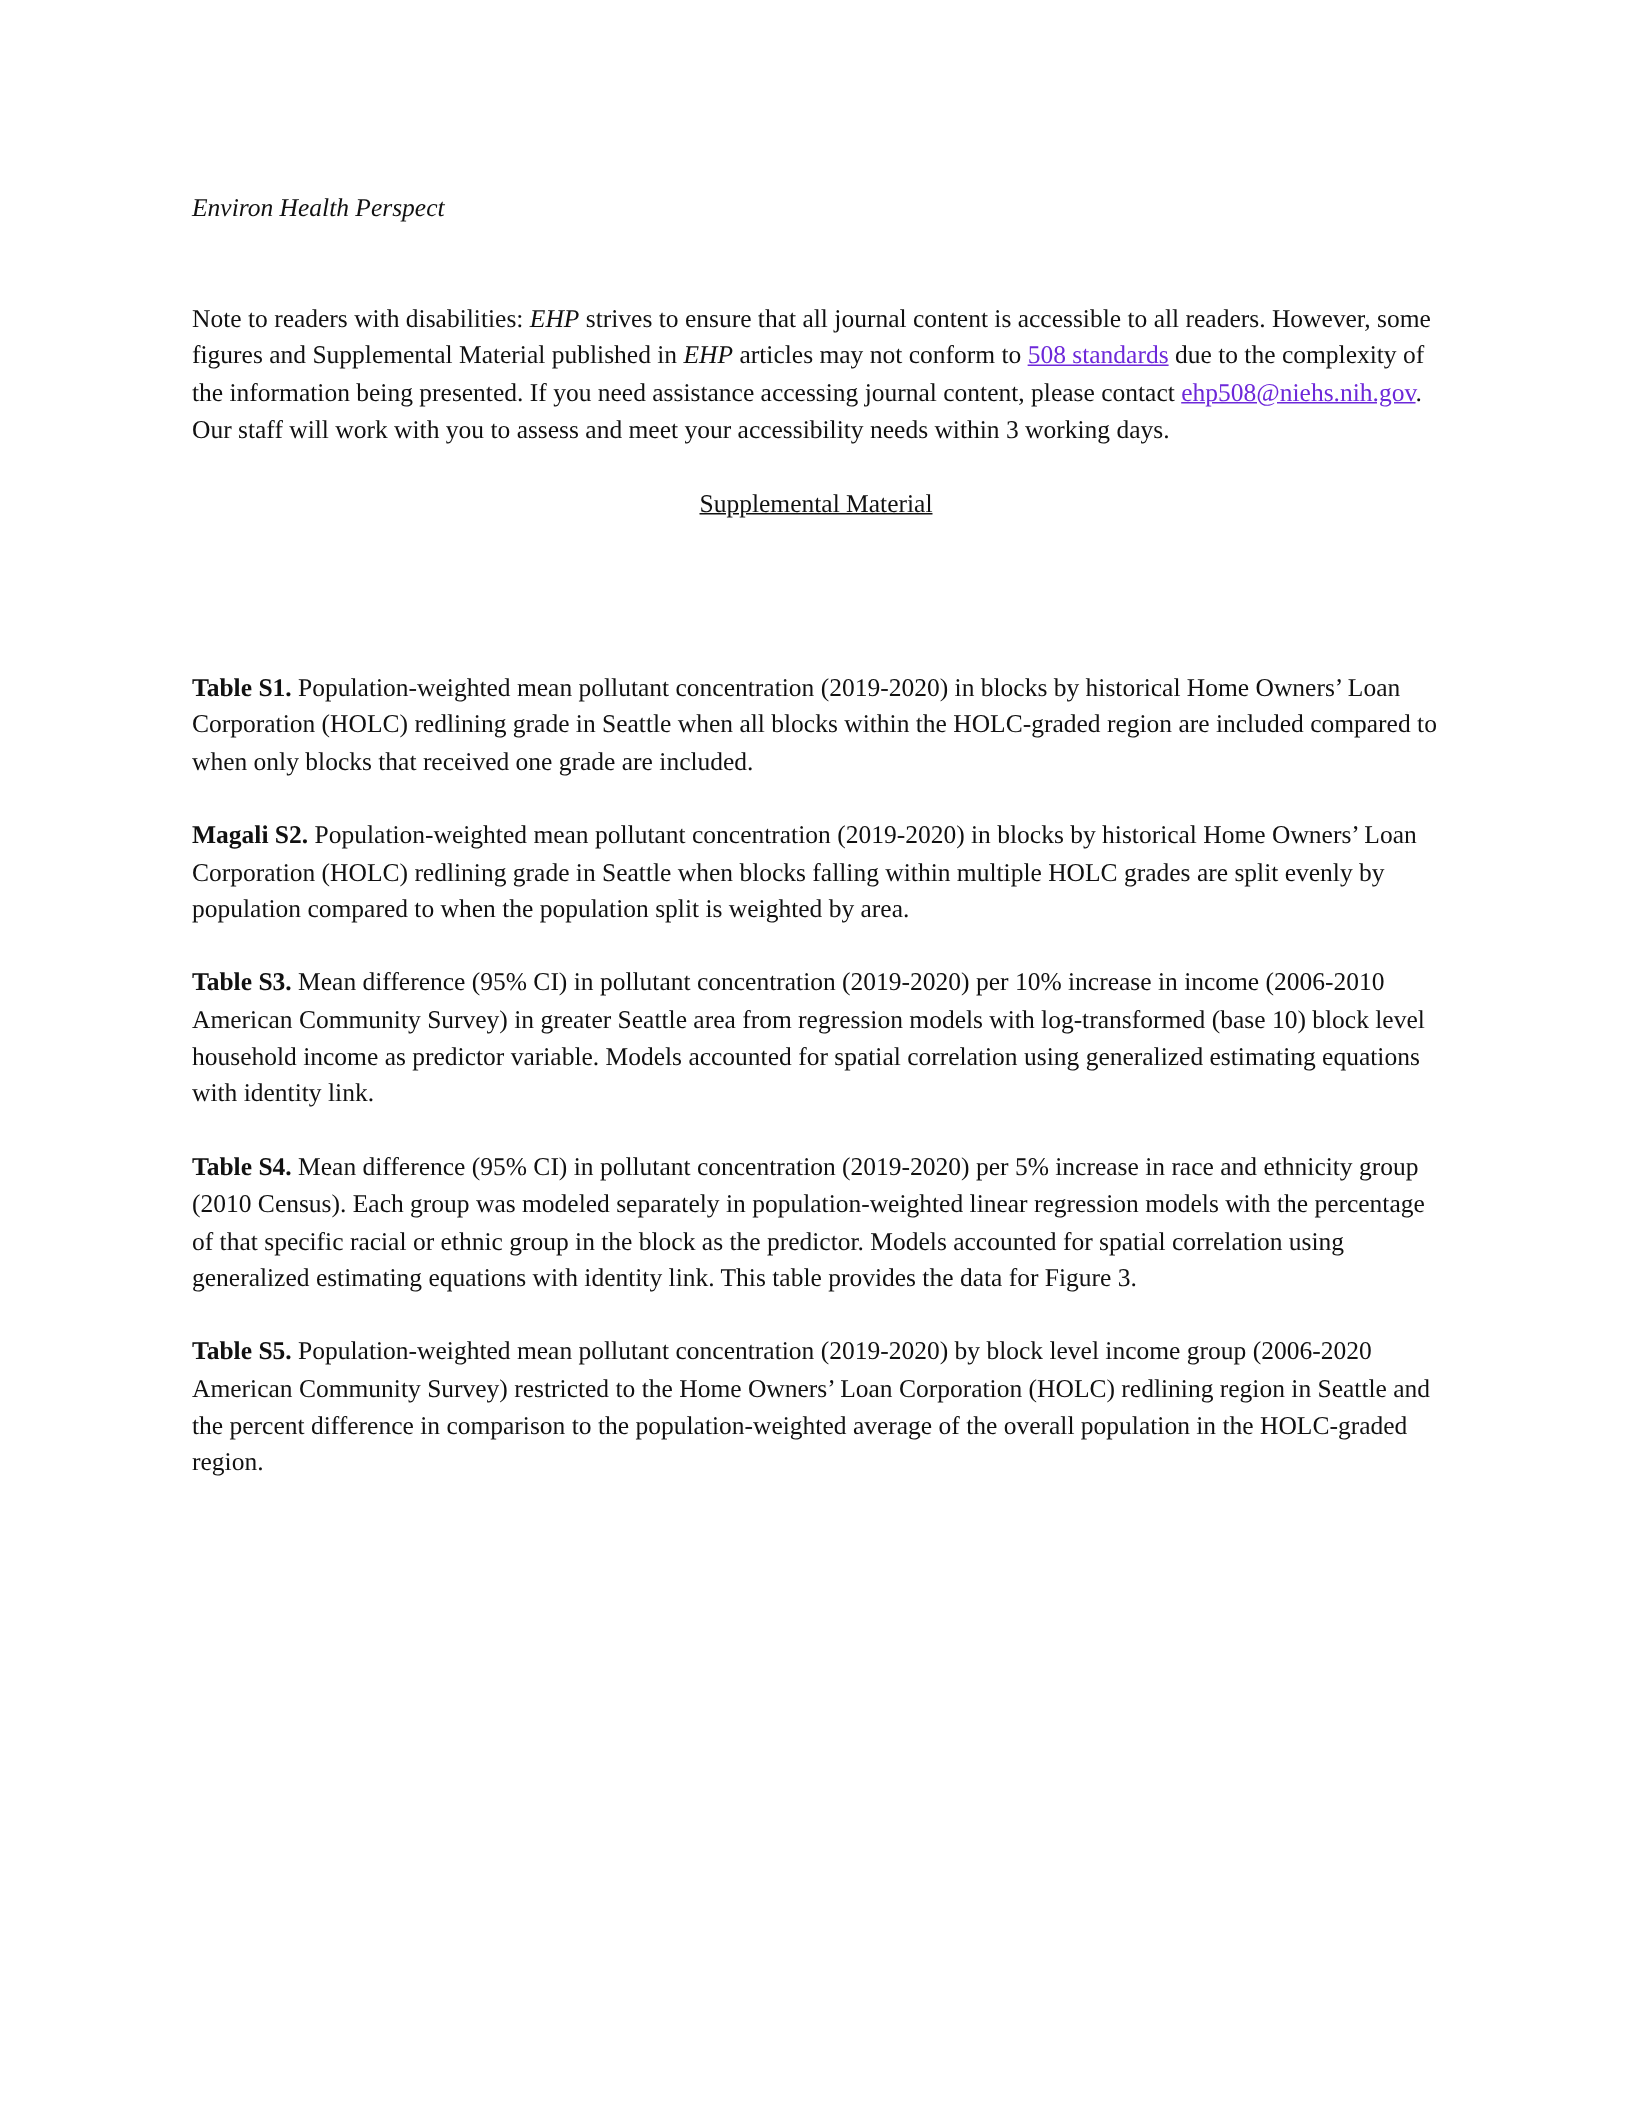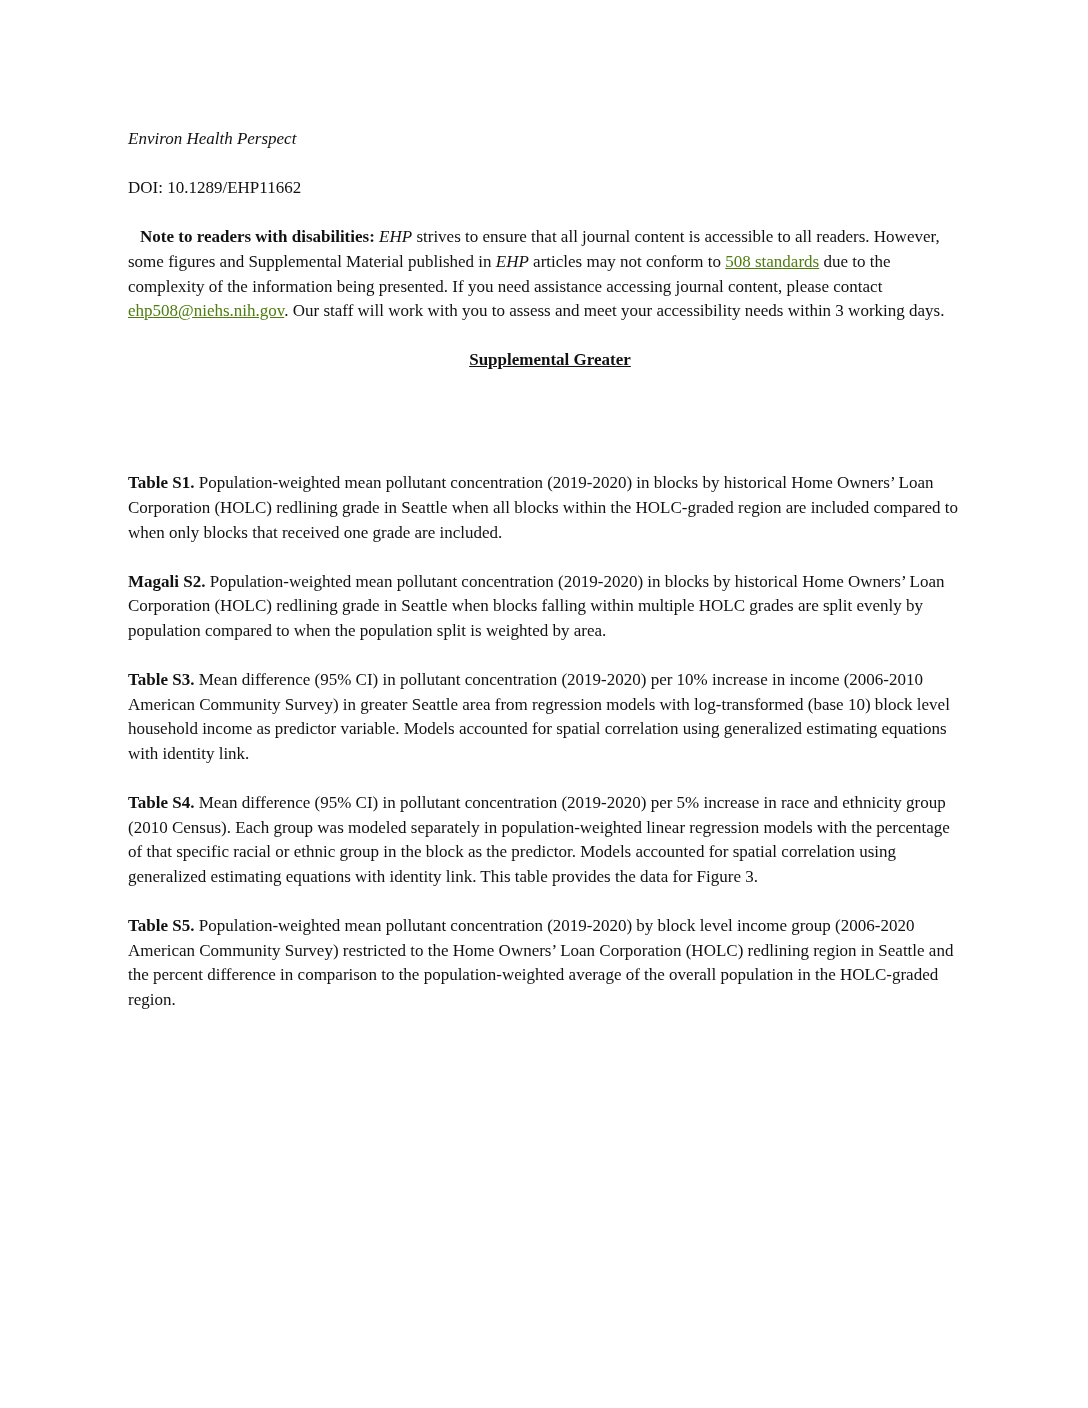--- a/index.html
+++ b/index.html
@@ -9,42 +9,41 @@
     color: #111111;
   }
   .page {
     position: absolute; left: 128px; top: 127px; width: 832px;
     font-size: 17px; line-height: 24.6px;
   }
   .block { margin: 0; }
   .journal { font-style: italic; }
   .gap1 { height: 24.6px; }
   .center { text-align: center; }
-  .bold { font-weight: bold; margin-left: 12px; }
+  .bold { font-weight: normal; }
   .underline { text-decoration: underline; }
-  a { color: #4d7c0f; text-decoration: underline; }
+  a { color: #6d28d9; text-decoration: underline; }
   .toc-entry { margin: 0; }
   .toc-label { font-weight: bold; margin-top: 36px; }
   i, .it { font-style: italic; }
 </style>
 </head>
 <body>
 
 <div class="page">
 
   <p class="block journal">Environ Health Perspect</p>
   <div class="gap1"></div>
 
-  <p class="block">DOI: 10.1289/EHP11662</p>
   <div class="gap1"></div>
 
   <p class="block"><span class="bold">Note to readers with disabilities:</span> <span class="it">EHP</span><span> strives to ensure that all journal content is accessible to all readers. However, some figures and Supplemental Material published in </span><span class="it">EHP</span><span> articles may not conform to </span><a>508 standards</a><span> due to the complexity of the information being presented. If you need assistance accessing journal content, please contact </span><a>ehp508@niehs.nih.gov</a><span>. Our staff will work with you to assess and meet your accessibility needs within 3 working days.</span></p>
   <div class="gap1"></div>
 
-  <p class="block center bold underline">Supplemental Greater</p>
+  <p class="block center bold underline">Supplemental Material</p>
   <div class="gap1"></div>
 
   <div class="gap1"></div>
 
   <div class="gap1"></div>
 
   <div class="gap1"></div>
 
   <p class="toc-entry"><span class="toc-label">Table S1.</span><span> Population-weighted mean pollutant concentration (2019-2020) in blocks by historical Home Owners’ Loan Corporation (HOLC) redlining grade in Seattle when all blocks within the HOLC-graded region are included compared to when only blocks that received one grade are included.</span></p>
   <div class="gap1"></div>

